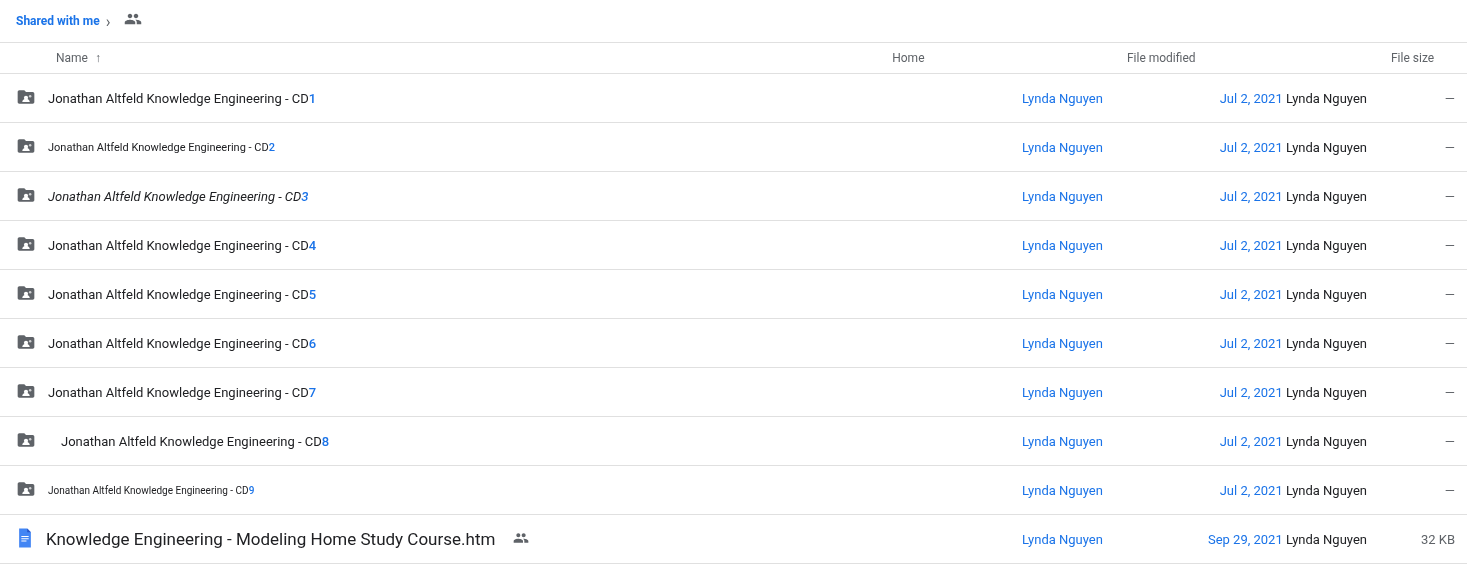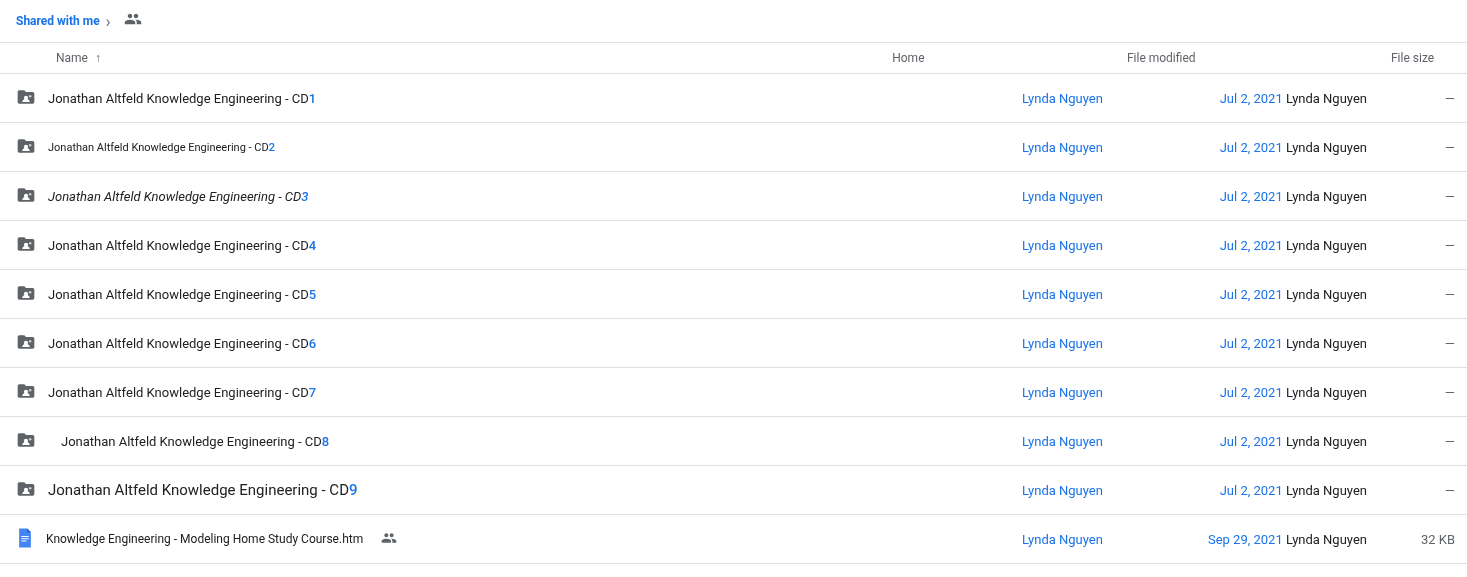--- a/index.html
+++ b/index.html
@@ -259,34 +259,34 @@
         <td class="filesize-cell">—</td>
       </tr>
       <tr>
         <td class="name-cell" style="display: flex; align-items: center; gap: 12px; height: 48px; padding-left: 16px;">
           <span><svg width="20" height="20" viewBox="0 0 24 24" xmlns="http://www.w3.org/2000/svg">
       <path d="M20 6h-8l-2-2H4c-1.1 0-2 .9-2 2v12c0 1.1.9 2 2 2h16c1.1 0 2-.9 2-2V8c0-1.1-.9-2-2-2z" fill="#5f6368"></path>
       <circle cx="12" cy="13" r="2.5" fill="#fff"></circle>
       <path d="M7.5 18c0-2.5 2-4 4.5-4s4.5 1.5 4.5 4H7.5z" fill="#fff"></path>
       <circle cx="17" cy="11" r="1.5" fill="#fff" opacity="0.7"></circle>
     </svg></span>
-          <span style="color: rgb(32, 33, 36); cursor: pointer; font-size: 15px;"><span style="color:#202124;">Jonathan Altfeld Knowledge Engineering - CD</span><span style="color:#1a73e8;font-weight:500;">9</span></span>
+          <span style="color: rgb(32, 33, 36); cursor: pointer; font-size: 10px;"><span style="color:#202124;">Jonathan Altfeld Knowledge Engineering - CD</span><span style="color:#1a73e8;font-weight:500;">9</span></span>
         </td>
         <td class="owner-cell">Lynda Nguyen</td>
         <td><span class="modified-date" style="color:#1a73e8;">Jul 2, 2021</span>&nbsp;<span class="modified-by" style="color:#202124;">Lynda Nguyen</span></td>
         <td class="filesize-cell">—</td>
       </tr>
       <tr>
         <td class="name-cell" style="display: flex; align-items: center; gap: 12px; height: 48px; padding-left: 16px;">
           <span><svg width="18" height="22" viewBox="0 0 24 30" xmlns="http://www.w3.org/2000/svg">
       <path d="M4 2h11l5 5v21H4V2z" fill="#4285f4"></path>
       <path d="M15 2l5 5h-5V2z" fill="#2a56c6"></path>
       <path d="M7 13h10M7 16h10M7 19h7" stroke="#fff" stroke-width="1.5" fill="none"></path>
     </svg></span>
-          <span style="color: rgb(32, 33, 36); cursor: pointer; font-size: 12px;">Knowledge Engineering - Modeling Home Study Course.htm</span>
+          <span style="color: rgb(32, 33, 36); cursor: pointer; font-size: 17px;">Knowledge Engineering - Modeling Home Study Course.htm</span>
           <span style="color: rgb(95, 99, 104); margin-left: 6px;"><svg width="16" height="16" viewBox="0 0 24 24" fill="#5f6368" xmlns="http://www.w3.org/2000/svg">
       <path d="M16 11c1.66 0 2.99-1.34 2.99-3S17.66 5 16 5c-1.66 0-3 1.34-3 3s1.34 3 3 3zm-8 0c1.66 0 2.99-1.34 2.99-3S9.66 5 8 5C6.34 5 5 6.34 5 8s1.34 3 3 3zm0 2c-2.33 0-7 1.17-7 3.5V19h14v-2.5c0-2.33-4.67-3.5-7-3.5zm8 0c-.29 0-.62.02-.97.05 1.16.84 1.97 1.97 1.97 3.45V19h6v-2.5c0-2.33-4.67-3.5-7-3.5z"></path>
     </svg></span>
         </td>
         <td class="owner-cell">Lynda Nguyen</td>
         <td><span class="modified-date" style="color:#1a73e8;">Sep 29, 2021</span>&nbsp;<span class="modified-by" style="color:#202124;">Lynda Nguyen</span></td>
         <td class="filesize-cell">32 KB</td>
       </tr>
     </tbody>
 </table>

